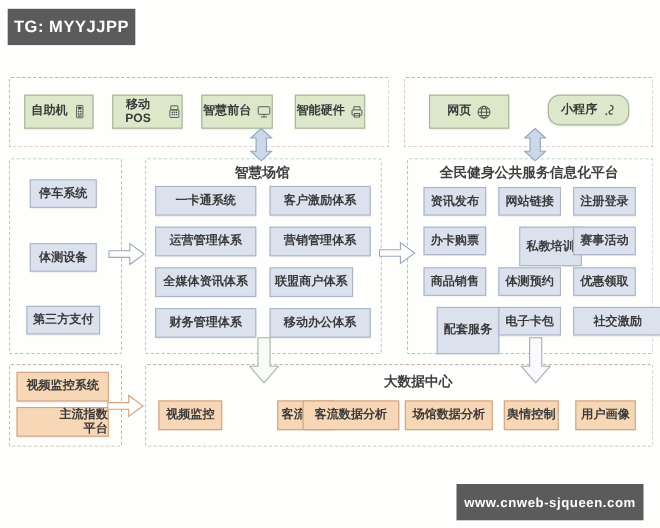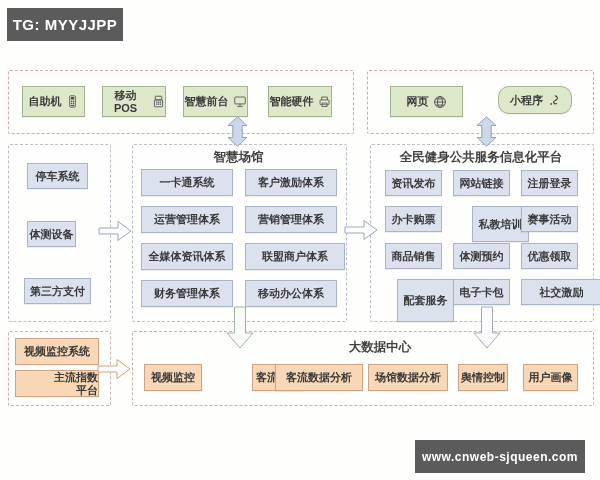--- a/index.html
+++ b/index.html
@@ -119,21 +119,21 @@
         <svg class="icn" width="13" height="13" viewBox="0 0 16 16" fill="none" stroke="#4a4a4a" stroke-width="1.5" stroke-linecap="round">
           <path d="M10.2 2.2c2.6.5 3.4 3.4 1.4 5-1.3 1-3.4.9-3.4 2.8 0 1.8 2 2.5 3.4 1.7"></path>
           <circle cx="5.2" cy="12.2" r="1.1" fill="#4a4a4a" stroke="none"></circle>
         </svg>
       </span>
   </div>
 
   <div class="node" style="left:27px;top:163px;width:61px;height:26px;">
       <span>停车系统</span>
     </div>
-  <div class="node" style="left:27px;top:221px;width:49px;height:26px;">
+  <div class="node" style="left:27px;top:221px;width:61px;height:26px;">
       <span>体测设备</span>
     </div>
   <div class="node" style="left:24px;top:278px;width:67px;height:26px;">
       <span>第三方支付</span>
     </div>
 
   <div class="sec-title" style="left:132px;top:149px;width:213px;">智慧场馆</div>
   <div class="node" style="left:141px;top:169px;width:92px;height:27px;">
       <span>一卡通系统</span>
     </div>
@@ -142,21 +142,21 @@
     </div>
   <div class="node" style="left:141px;top:206px;width:92px;height:27px;">
       <span>运营管理体系</span>
     </div>
   <div class="node" style="left:245px;top:206px;width:92px;height:27px;">
       <span>营销管理体系</span>
     </div>
   <div class="node" style="left:141px;top:243px;width:92px;height:27px;">
       <span>全媒体资讯体系</span>
     </div>
-  <div class="node" style="left:245px;top:243px;width:100px;height:27px;">
+  <div class="node" style="left:245px;top:243px;width:76px;height:27px;">
       <span>联盟商户体系</span>
     </div>
   <div class="node" style="left:141px;top:280px;width:92px;height:27px;">
       <span>财务管理体系</span>
     </div>
   <div class="node" style="left:245px;top:280px;width:92px;height:27px;">
       <span>移动办公体系</span>
     </div>
 
   <div class="sec-title" style="left:370px;top:149px;width:222px;">全民健身公共服务信息化平台</div>

